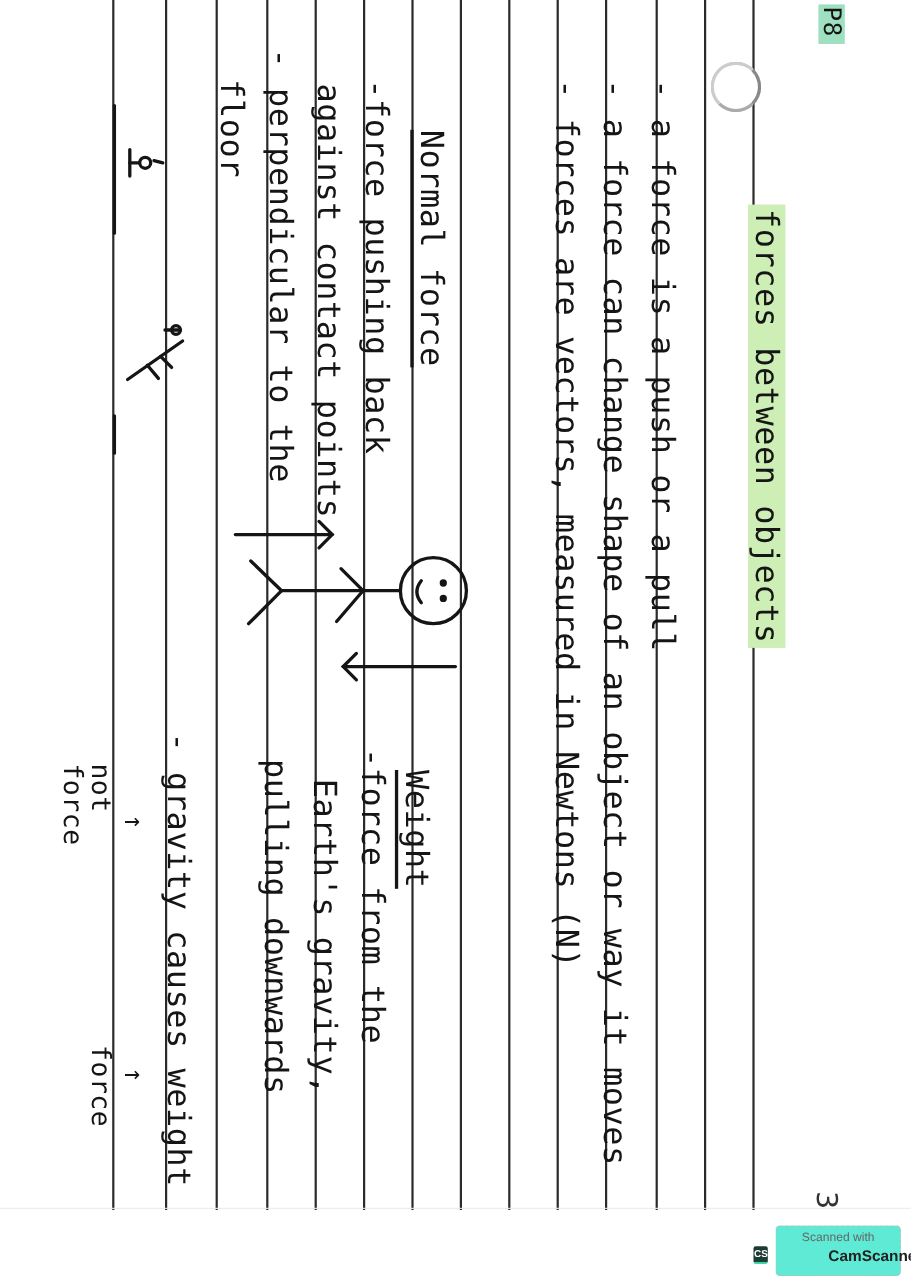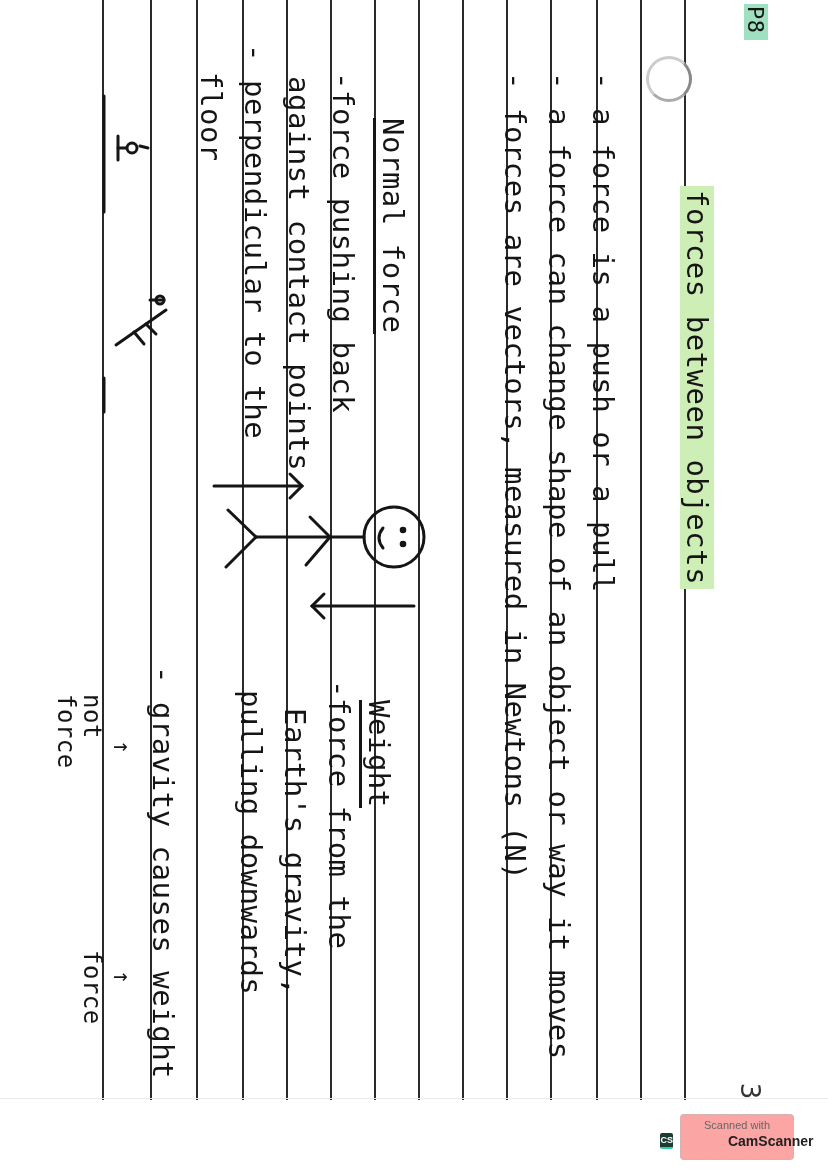--- a/index.html
+++ b/index.html
@@ -10,22 +10,22 @@
   .bottom-edge{position:absolute;left:0;top:1098px;width:828px;height:1px;background:#eaeaea;}
   
   .rot{position:absolute;transform-origin:0 0;transform:rotate(90deg);white-space:nowrap;color:#151515;
        font-family:"DejaVu Sans Mono",monospace;font-size:29px;letter-spacing:0.5px;}
   .title-hl{background:#cdeeb5;padding:0 4px;}
   .ul{border-bottom:3px solid #151515;}
   .hole{position:absolute;left:646px;top:56px;width:40px;height:40px;border-radius:50%;
         border:3px solid #ccc;border-right-color:#888;border-bottom-color:#aaa;background:#fff;}
   .page-tag{position:absolute;left:744px;top:4px;width:24px;height:36px;background:#9fe0c0;}
   .pagenum{position:absolute;left:742px;top:1076px;font-size:26px;color:#333;transform:rotate(90deg);}
-  .cs-badge{position:absolute;left:680px;top:1114px;width:112px;height:44px;border:1px dashed #bbb;border-radius:4px;
-            background:#fca5a5;font-family:"Liberation Sans",sans-serif;text-align:center;}
+  .cs-badge{position:absolute;left:705px;top:1114px;width:112px;height:44px;border:1px dashed #bbb;border-radius:4px;
+            background:#5eead4;font-family:"Liberation Sans",sans-serif;text-align:center;}
   .cs-top{font-size:11px;color:#666;margin-top:4px;}
   .cs-row{display:flex;align-items:center;justify-content:center;gap:9px;margin-top:2px;}
   .cs-logo{width:16px;height:14px;background:#1d3b34;color:#fff;font-size:9px;font-weight:bold;border-radius:2px;
            line-height:14px;border-bottom:2px solid #2fd3a0;}
   .cs-name{font-size:14px;font-weight:bold;color:#222;margin-left:46px;}
   svg{position:absolute;left:0;top:0;}
 </style>
 </head>
 <body>
 

